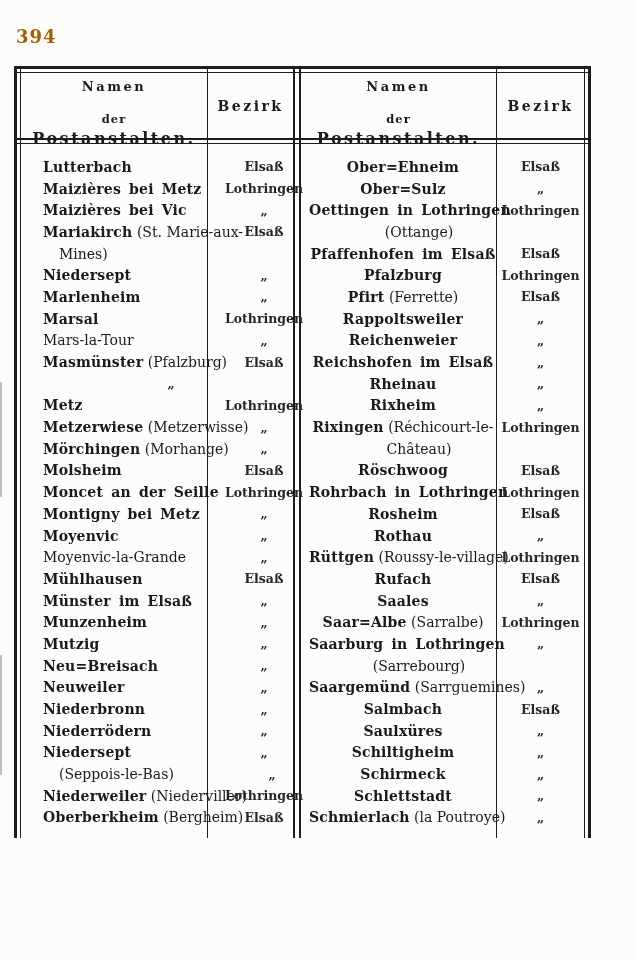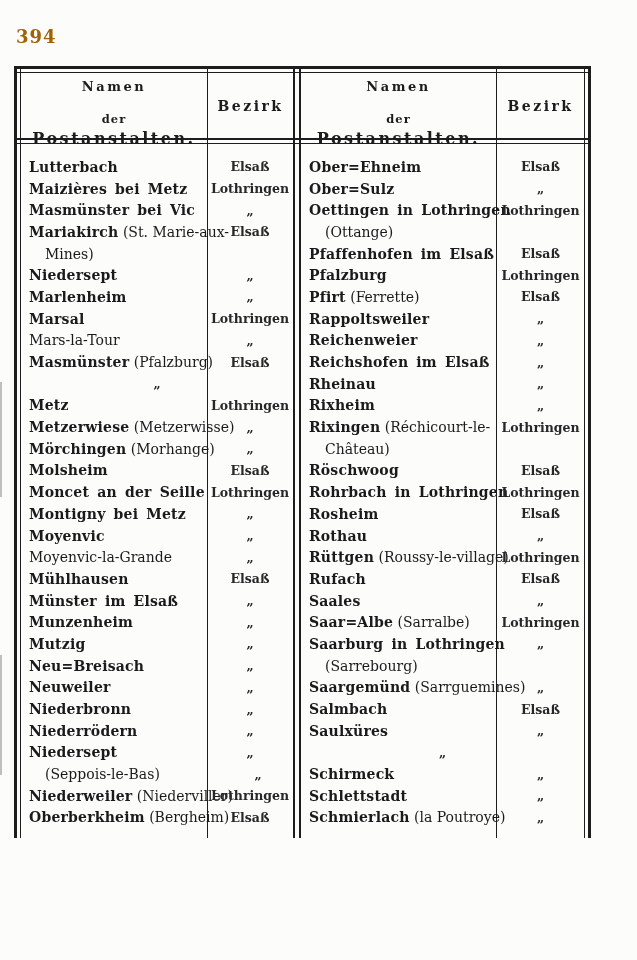--- a/index.html
+++ b/index.html
@@ -37,26 +37,26 @@
   .hdr-name.rgt{left:287px;width:195px;}
   .hdr-l1{font-size:13px;font-weight:700;letter-spacing:2.5px;}
   .hdr-l2{font-size:11.5px;font-weight:700;margin-top:18px;letter-spacing:1px;}
   .hdr-l3{font-size:16px;font-weight:700;letter-spacing:2.5px;margin-top:3px;}
   .hdr-bezirk{position:absolute;top:32px;text-align:center;
     font-size:14px;font-weight:700;letter-spacing:2.5px;}
   .hdr-bezirk.lft{left:194px;width:85px;}
   .hdr-bezirk.rgt{left:483px;width:87px;}
   
   .lines{position:absolute;top:82px;padding-top:8px;}
-  .lines.left{left:7px;width:272px;}
+  .lines.left{left:21px;width:272px;}
   .lines.right{left:287px;width:283px;}
   .row{display:flex;height:21.7px;align-items:center;}
   .name{white-space:nowrap;font-size:14px;padding-left:8px;color:#1a1a1a;}
   .lines.left .name{width:178px;}
-  .lines.right .name{width:188px;}
+  .lines.right .name{width:188px;text-align:center;}
   .name.ind{padding-left:24px;}
   .fraktur{font-weight:700;letter-spacing:0.2px;word-spacing:3px;}
   .roman{font-weight:400;}
   .bezirk{flex:1;text-align:center;font-size:12.5px;font-weight:700;color:#272727;}
   
   .edge-mark{position:absolute;left:0;width:2px;background:#8d8d8d;opacity:.55;}
   .m1{top:382px;height:115px;}
   .m2{top:655px;height:120px;}
 </style>
 </head>
@@ -96,21 +96,21 @@
   <div class="lines left" id="left-lines">
       <div class="row">
         <div class="name"><span class="fraktur">Lutterbach</span></div>
         <div class="bezirk">Elsaß</div>
       </div>
       <div class="row">
         <div class="name"><span class="fraktur">Maizières bei Metz</span></div>
         <div class="bezirk">Lothringen</div>
       </div>
       <div class="row">
-        <div class="name"><span class="fraktur">Masmünster bei Vic</span></div>
+        <div class="name"><span class="fraktur">Maizières bei Vic</span></div>
         <div class="bezirk">„</div>
       </div>
       <div class="row">
         <div class="name"><span class="fraktur">Mariakirch</span> <span class="roman">(St. Marie-aux-</span></div>
         <div class="bezirk">Elsaß</div>
       </div>
       <div class="row">
         <div class="name ind"><span class="roman">Mines)</span></div>
         <div class="bezirk"></div>
       </div>
@@ -321,20 +321,21 @@
       </div>
       <div class="row">
         <div class="name"><span class="fraktur">Salmbach</span></div>
         <div class="bezirk">Elsaß</div>
       </div>
       <div class="row">
         <div class="name"><span class="fraktur">Saulxüres</span></div>
         <div class="bezirk">„</div>
       </div>
       <div class="row">
+        <div class="name"><span class="fraktur">Schiltigheim</span></div>
         <div class="bezirk">„</div>
       </div>
       <div class="row">
         <div class="name"><span class="fraktur">Schirmeck</span></div>
         <div class="bezirk">„</div>
       </div>
       <div class="row">
         <div class="name"><span class="fraktur">Schlettstadt</span></div>
         <div class="bezirk">„</div>
       </div>

